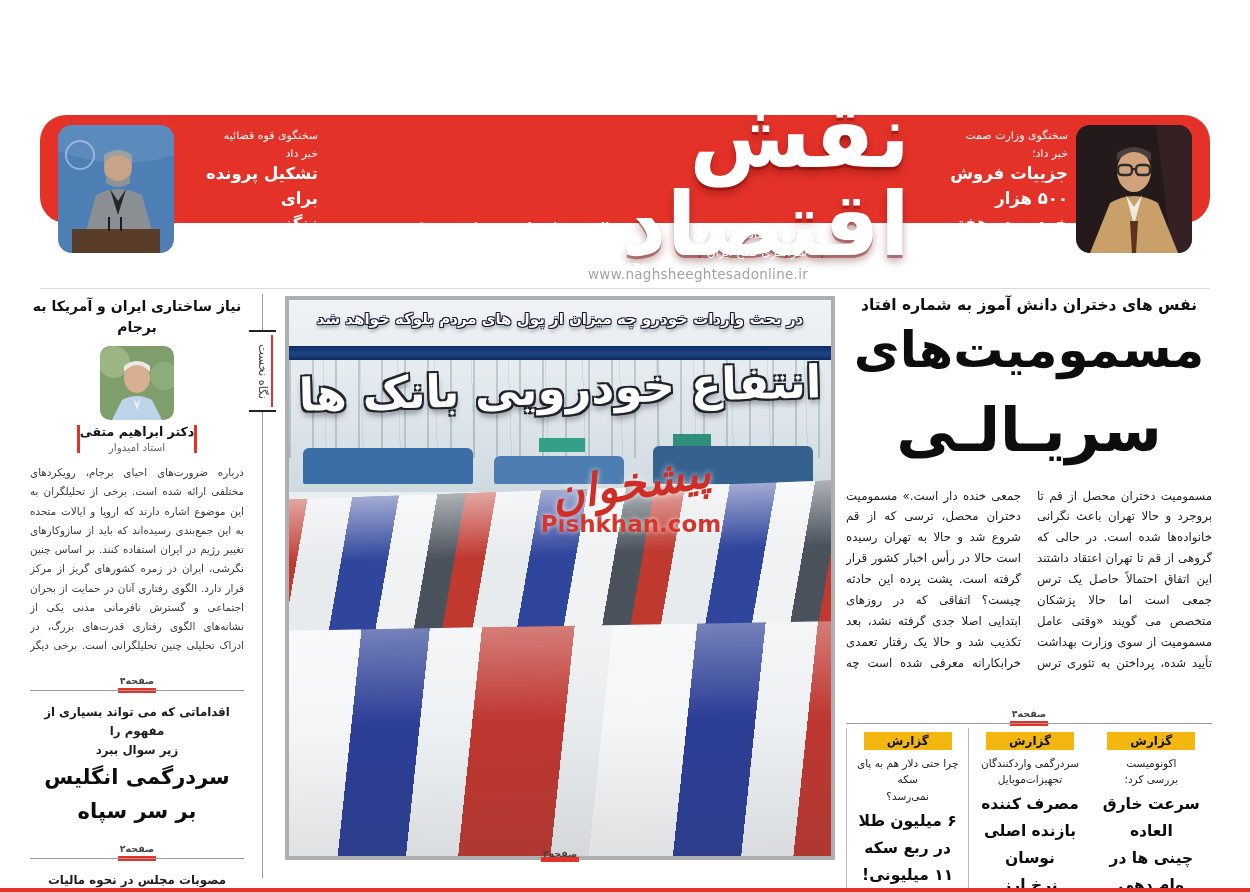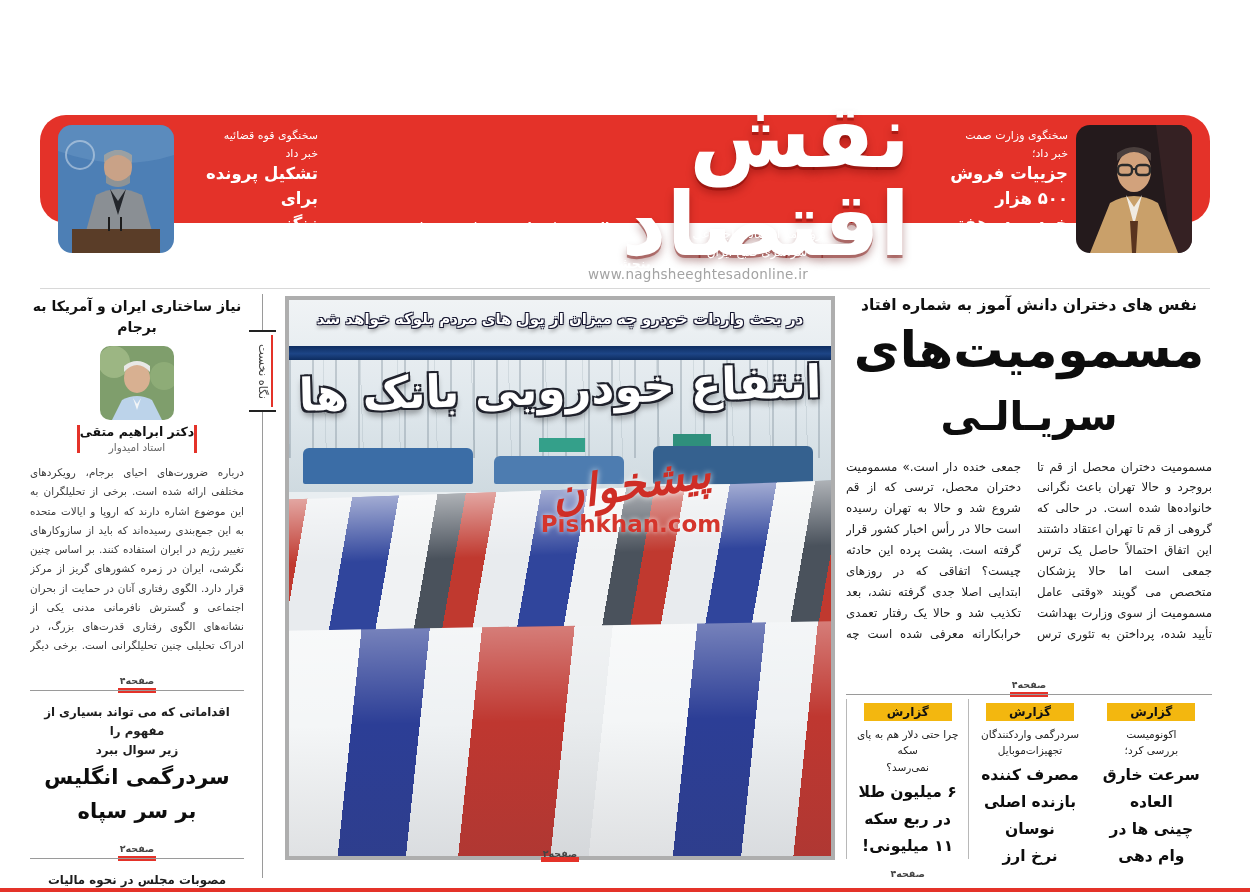--- a/index.html
+++ b/index.html
@@ -36,21 +36,21 @@
   .marker .mline{position:absolute;bottom:0;left:0;right:0;height:1px;background:#9a9a9a;}
   .marker .mbar{position:absolute;bottom:-2px;left:50%;transform:translateX(-50%);
     width:38px;height:5px;background:#e43229;}
   .marker .mtext{font-size:9.5px;font-weight:bold;color:#444;line-height:1;position:relative;top:2px;}
 
   
   .col-right{position:absolute;left:846px;top:296px;width:366px;}
   .ms-kicker{font-size:15.5px;font-weight:bold;text-align:center;color:#111;}
   .ms-title{font-weight:900;text-align:center;color:#0d0d0d;line-height:1.45;margin-top:4px;}
   .ms-title .l1{font-size:50px;display:block;}
-  .ms-title .l2{font-size:40px;display:block;}
+  .ms-title .l2{font-size:60px;display:block;}
   .ms-body{margin-top:12px;height:208px;overflow:hidden;font-size:11.8px;line-height:1.78;
     color:#1c1c1c;text-align:justify;column-count:2;column-gap:16px;}
   .col-right .marker{margin-top:6px;}
   
   .reports{display:flex;margin-top:4px;height:160px;}
   .report{flex:1;display:flex;flex-direction:column;align-items:center;padding-top:4px;position:relative;}
   .report + .report{border-left:1px solid #b8b8b8;}
   .badge{background:#f3b70f;color:#111;font-size:12px;font-weight:bold;
     padding:2px 0;width:88px;text-align:center;}
   .r-kicker{font-size:10.5px;color:#222;text-align:center;line-height:1.6;margin-top:5px;}

